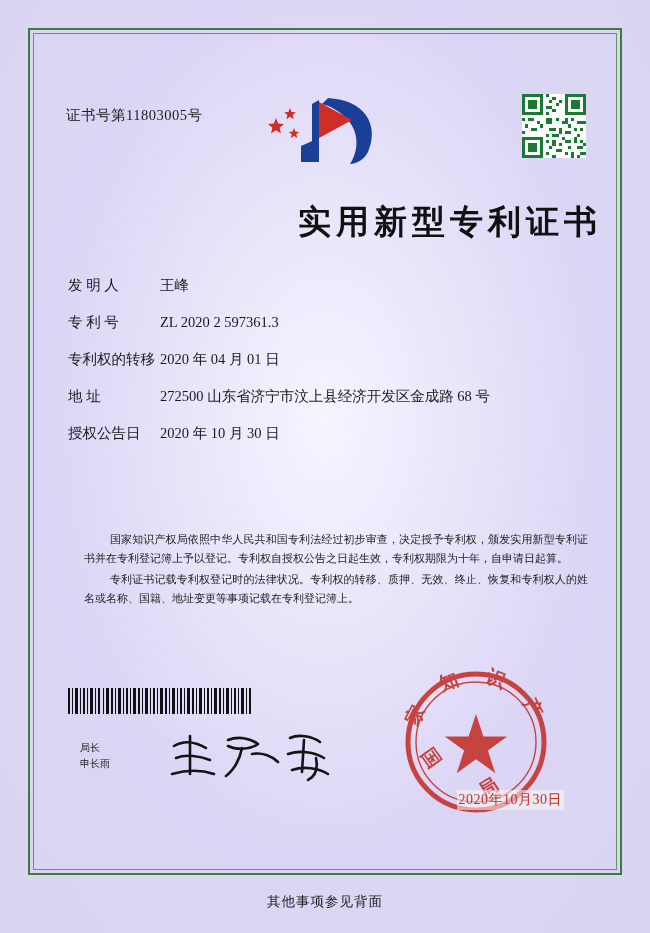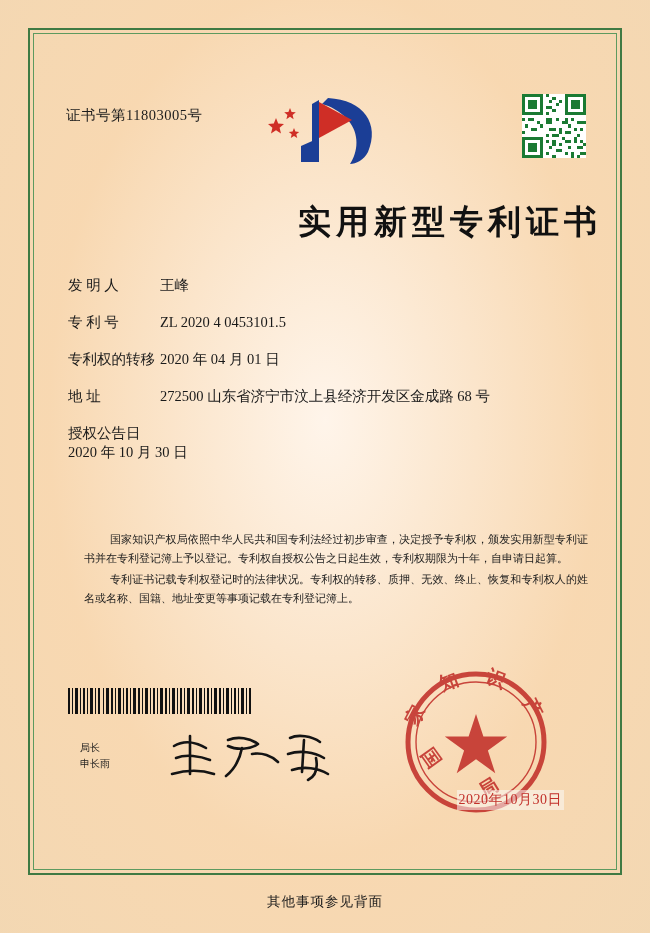--- a/index.html
+++ b/index.html
@@ -12,21 +12,21 @@
     height: 933px;
     font-family: "Liberation Serif", "DejaVu Serif", serif;
     color: #1a1a1a;
     position: relative;
     overflow: hidden;
   }
 
   .page {
     position: absolute;
     inset: 0;
-    background: #fdba74;
+    background: #c4b5fd;
   }
 
   
   .page::before {
     content: "";
     position: absolute;
     inset: 0;
     background:
       radial-gradient(ellipse at 50% 45%, rgba(255,255,255,0.85) 0%, rgba(243,246,238,0.5) 60%, rgba(235,240,230,0.55) 100%);
     pointer-events: none;
@@ -125,21 +125,21 @@
   .field-row2 {
     display: flex;
     align-items: baseline;
     font-size: 14.5px;
     margin-bottom: 18px;
   }
   .field-row2 .cell {
     display: flex;
     align-items: baseline;
   }
-  .field-row2 .cell.first { width: 262px; flex-direction: column; }
+  .field-row2 .cell.first { width: 262px; }
   .field-row2 .lbl {
     flex: 0 0 auto;
     width: 92px;
   }
 
   
   .paras {
     position: absolute;
     left: 20px;
     right: 14px;
@@ -328,21 +328,21 @@
     <div class="fields">
 
 
       <div class="field">
         <span class="lbl">发 明 人</span>
         <span class="val">王峰</span>
       </div>
 
       <div class="field">
         <span class="lbl">专 利 号</span>
-        <span class="val">ZL 2020 4 0453101.5</span>
+        <span class="val">ZL 2020 2 597361.3</span>
       </div>
 
       <div class="field">
         <span class="lbl">专利权的转移</span>
         <span class="val">2020 年 04 月 01 日</span>
       </div>
 
 
       <div class="field">
         <span class="lbl">地 址</span>

